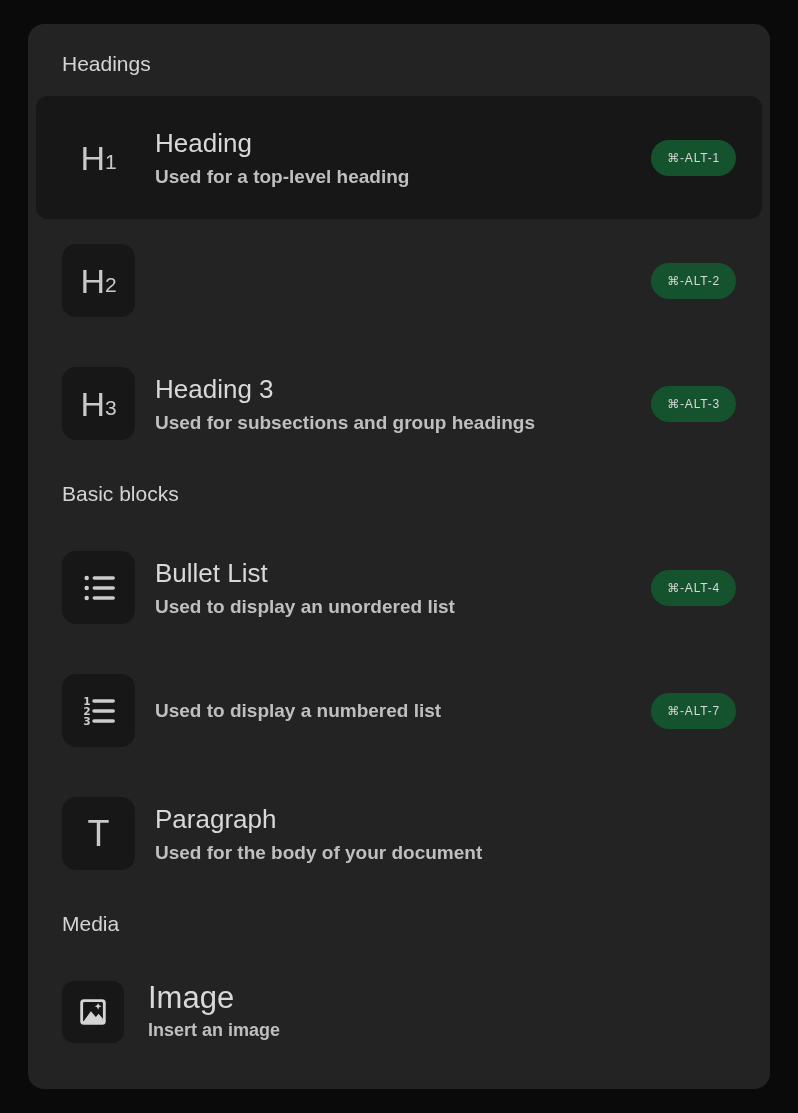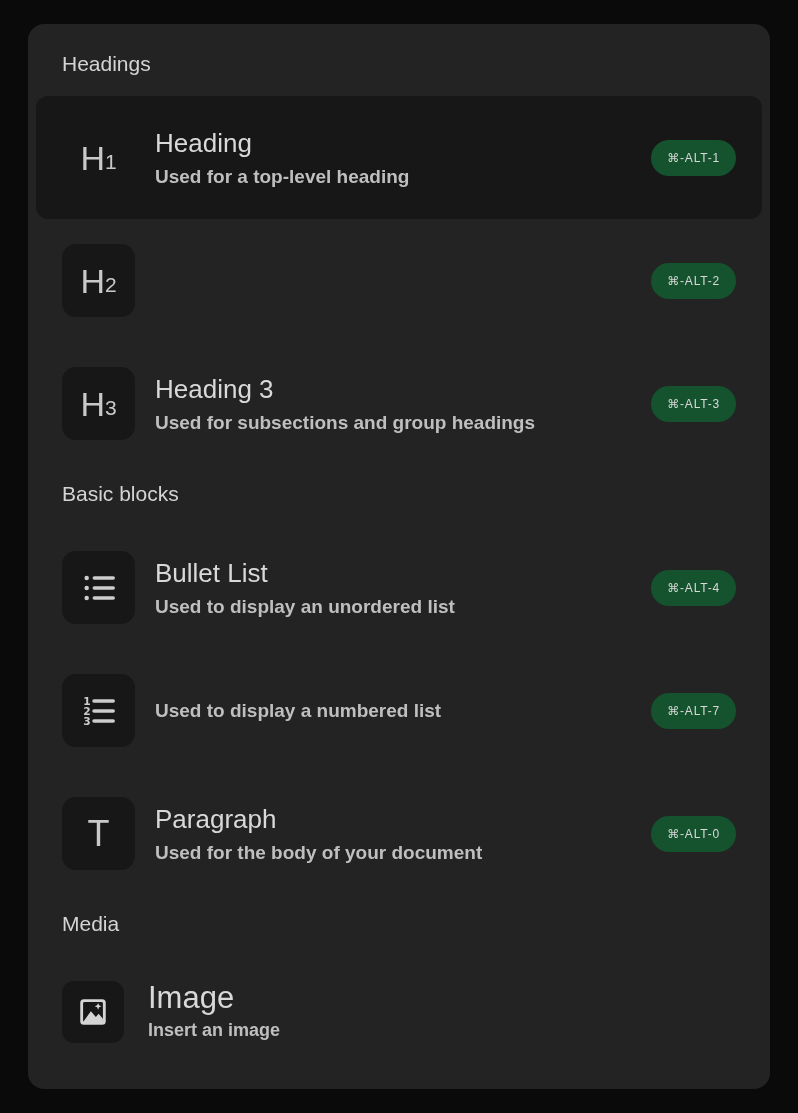--- a/index.html
+++ b/index.html
@@ -172,21 +172,20 @@
   </div>
 
   <div class="row">
     <div class="icon-box">
             <span class="tletter">T</span>
           </div>
     <div class="text-col">
       <div class="row-title">Paragraph</div>
       <div class="row-subtitle">Used for the body of your document</div>
     </div>
-    <div class="shortcut">⌘-ALT-0</div>
   </div>
 </div>
   </div>
 
   <div class="section">
     <div class="section-label">Media</div>
     <div class="section-items">
   <div class="row small">
     <div class="icon-box">
             <svg width="34" height="34" viewBox="0 0 24 24">

